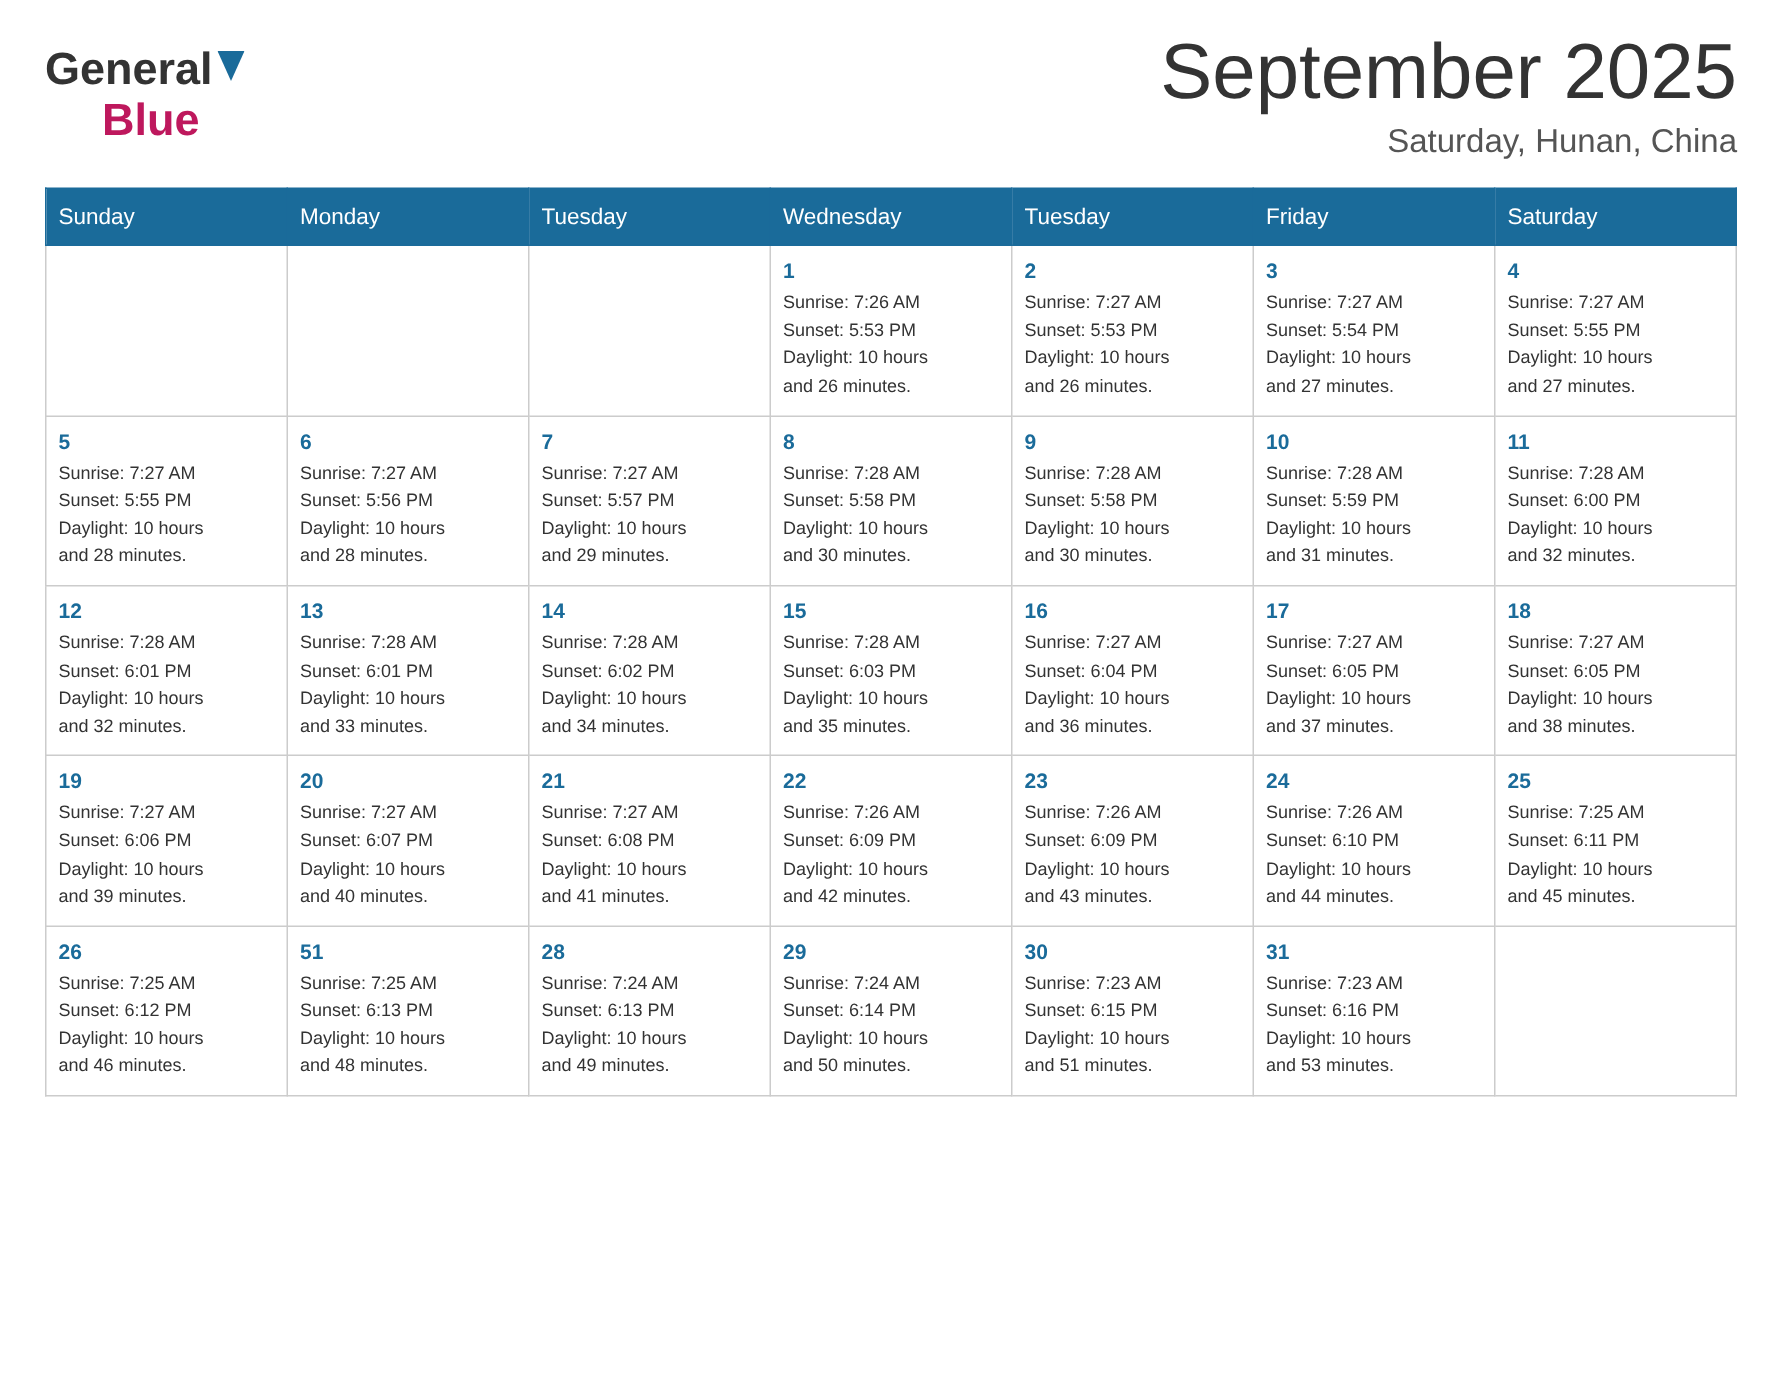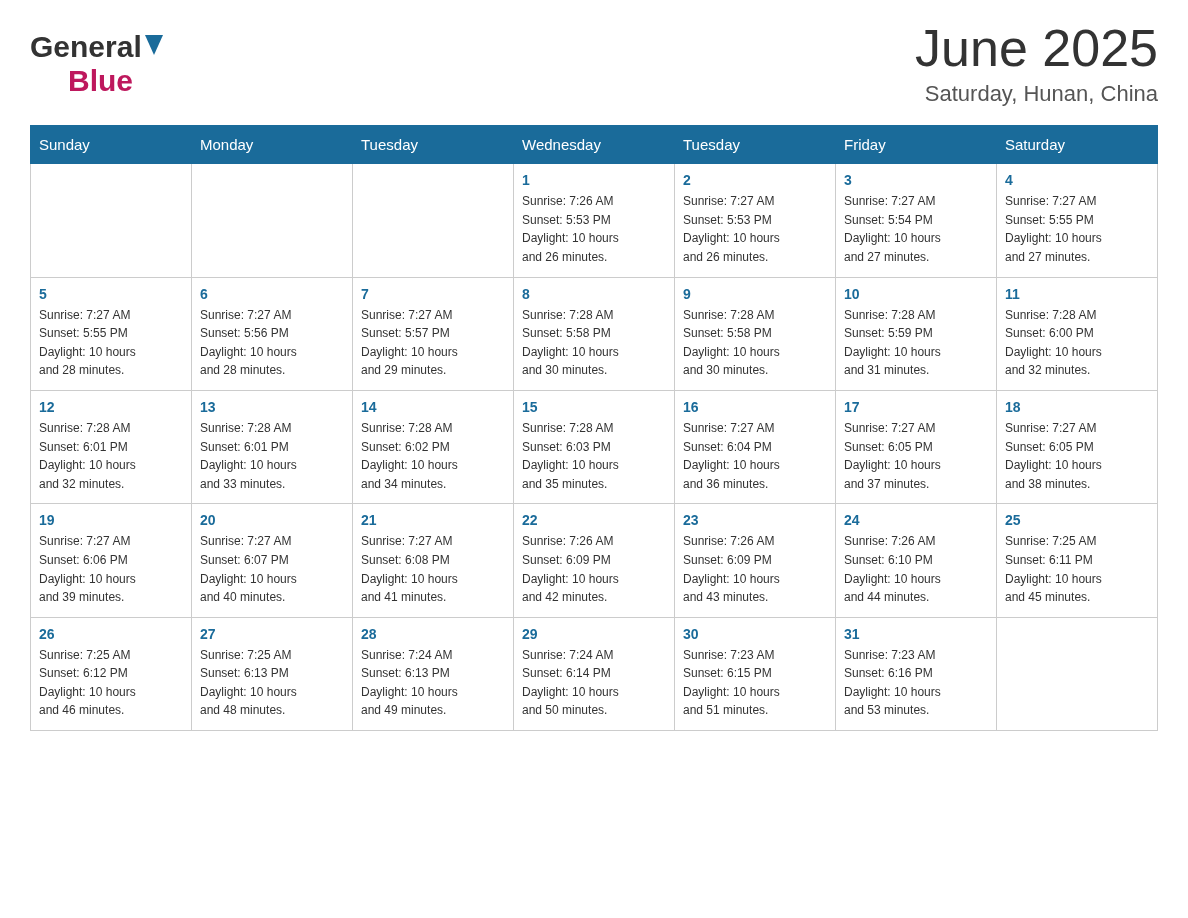--- a/index.html
+++ b/index.html
@@ -88,21 +88,21 @@
         <svg width="18" height="20" viewBox="0 0 18 20">
             <polygon points="0,0 18,0 9,20" fill="#1a6b9a"></polygon>
           </svg>
       </span>
     </div>
     <div>
       <span style="font-size:30px;font-weight:bold;color:#be185d;margin-left:38px;">Blue</span>
     </div>
   </div>
   <div class="title-block">
-    <div class="month-title">June 2025</div>
+    <div class="month-title">September 2025</div>
     <div class="location-title">Saturday, Hunan, China</div>
   </div>
 </div>
 
 <table class="calendar-table">
   <thead>
     <tr>
     <th>Sunday</th>
         <th>Monday</th>
         <th>Tuesday</th>
@@ -223,21 +223,21 @@
           <span class="day-num">25</span>
           <div class="day-info">Sunrise: 7:25 AM<br>Sunset: 6:11 PM<br>Daylight: 10 hours<br>and 45 minutes.</div>
         </td>
       </tr>
       <tr>
         <td>
           <span class="day-num">26</span>
           <div class="day-info">Sunrise: 7:25 AM<br>Sunset: 6:12 PM<br>Daylight: 10 hours<br>and 46 minutes.</div>
         </td>
         <td>
-          <span class="day-num">27</span>
+          <span class="day-num">51</span>
           <div class="day-info">Sunrise: 7:25 AM<br>Sunset: 6:13 PM<br>Daylight: 10 hours<br>and 48 minutes.</div>
         </td>
         <td>
           <span class="day-num">28</span>
           <div class="day-info">Sunrise: 7:24 AM<br>Sunset: 6:13 PM<br>Daylight: 10 hours<br>and 49 minutes.</div>
         </td>
         <td>
           <span class="day-num">29</span>
           <div class="day-info">Sunrise: 7:24 AM<br>Sunset: 6:14 PM<br>Daylight: 10 hours<br>and 50 minutes.</div>
         </td>

